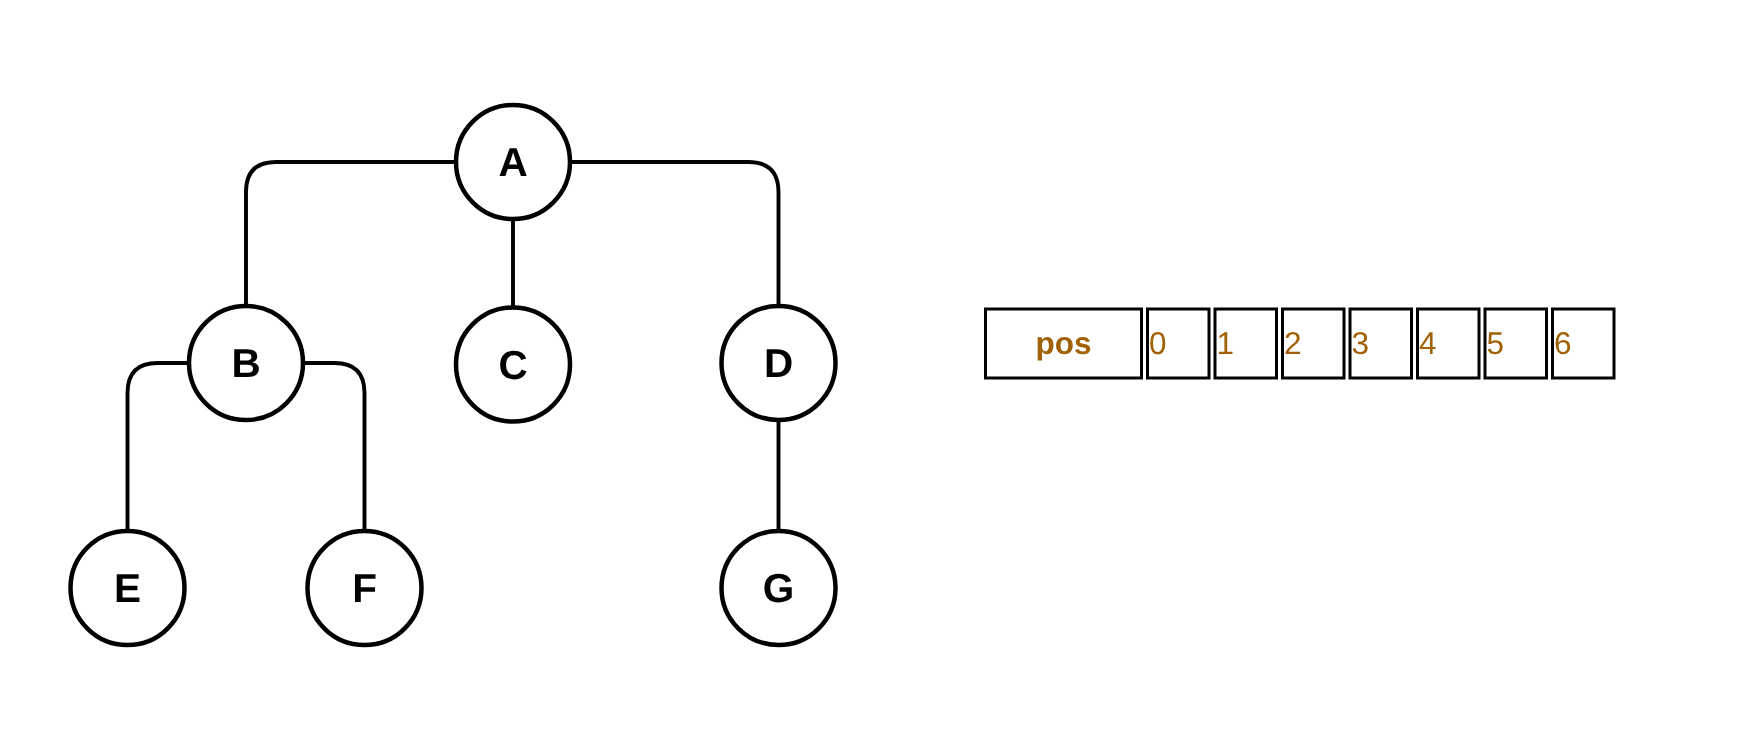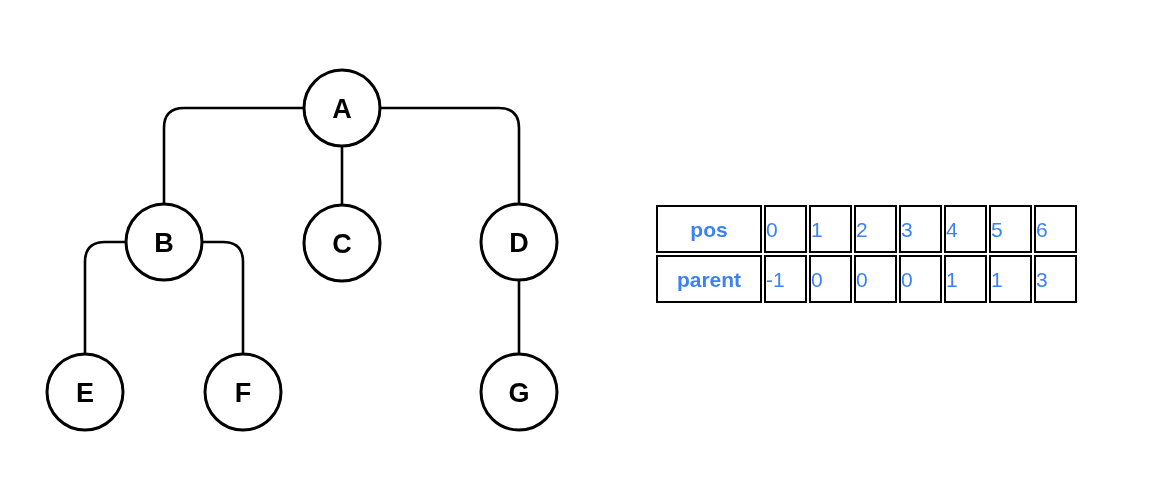--- a/index.html
+++ b/index.html
@@ -31,21 +31,21 @@
     background: #ffffff;
   }
   table.array-table th,
   table.array-table td {
     border: 2px solid #000000;
     background: #ffffff;
     vertical-align: middle;
     padding: 0;
     height: 44px;
     font-size: 21px;
-    color: #3b82f6;
+    color: #a16207;
     line-height: 1;
   }
   table.array-table th.row-header {
     width: 102px;
     font-weight: bold;
   }
   table.array-table td.val {
     width: 39px;
     font-weight: normal;
   }
@@ -87,27 +87,17 @@
           <tr class="row-pos">
         <th class="row-header">pos</th>
         <td class="val">0</td>
         <td class="val">1</td>
         <td class="val">2</td>
         <td class="val">3</td>
         <td class="val">4</td>
         <td class="val">5</td>
         <td class="val">6</td>
       </tr>
-      <tr class="row-parent">
-        <th class="row-header">parent</th>
-        <td class="val">-1</td>
-        <td class="val">0</td>
-        <td class="val">0</td>
-        <td class="val">0</td>
-        <td class="val">1</td>
-        <td class="val">1</td>
-        <td class="val">3</td>
-      </tr>
     </tbody>
       </table>
   </div>
 
 </div>
 
 </body></html>

